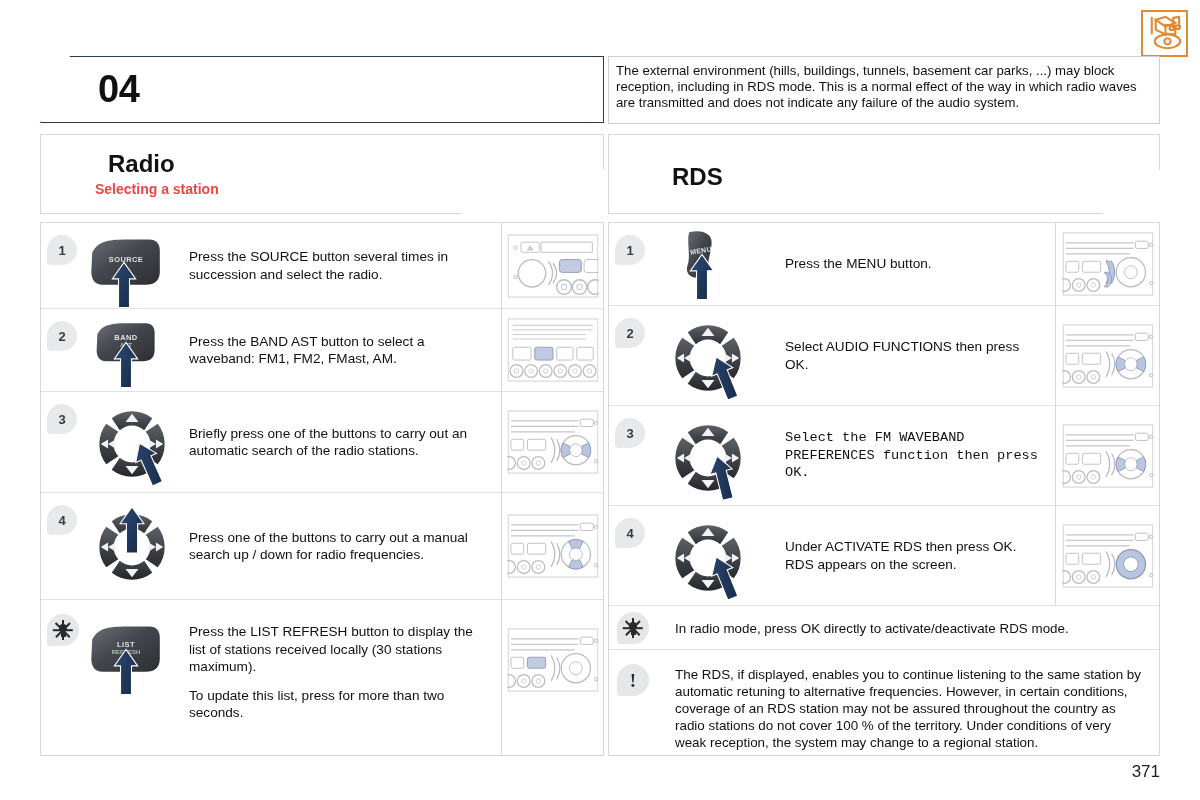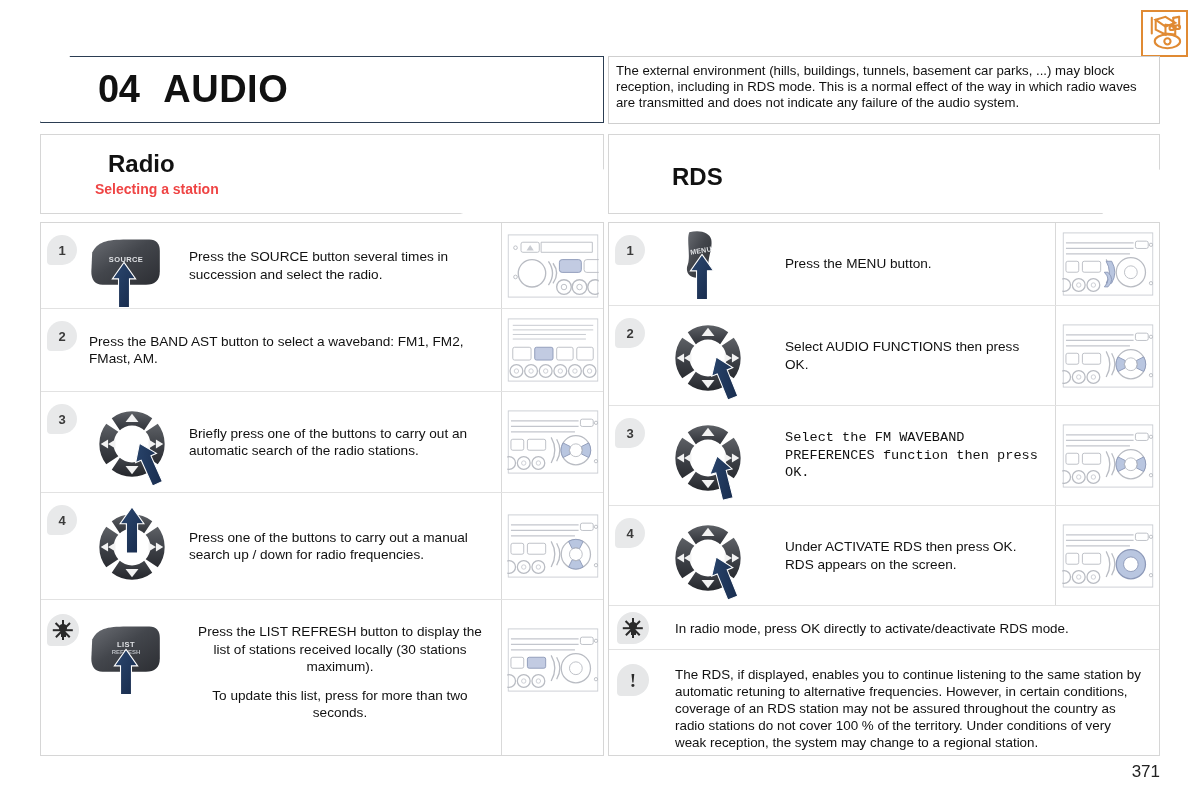--- a/index.html
+++ b/index.html
@@ -384,21 +384,20 @@
       </g>
     </symbol>
   </defs>
 </svg>
 
 <div class="page">
 
   <div class="chapter-banner">
     <div class="chapter-banner-inner">
       <span class="chapter-num">04</span>
-      <span class="chapter-title">AUDIO</span>
     </div>
   </div>
   <div class="chapter-icon">
     <svg width="43" height="43" viewBox="0 0 44 44">
         <use href="#sym-audio-icon"></use>
       </svg>
   </div>
 
   <div class="top-note">
     <p>The external environment (hills, buildings, tunnels, basement car parks, ...) may block reception, including in RDS mode. This is a normal effect of the way in which radio waves are transmitted and does not indicate any failure of the audio system.</p>
@@ -434,20 +433,32 @@
       <div class="col-dev">
         <svg class="dev" width="92" height="64" viewBox="0 0 100 70">
             <use href="#sym-dev-source"></use>
           </svg>
       </div>
     </div>
 
     <div class="step-row" style="height:83px;">
       <div class="col-num">
         <div class="badge">2</div>
+      </div>
+      <div class="col-gfx">
+        <div class="stalk" style="position:absolute; left:8px; top:10px;">
+          <svg width="66" height="48" viewBox="0 0 90 60">
+              <use href="#sym-stalk"></use>
+            </svg>
+          <span style="position:absolute; left:0; top:14px; width:66px; text-align:center; font-size:7.5px; font-weight:bold; color:#dfe1e4; letter-spacing:0.4px;">BAND</span>
+          <span style="position:absolute; left:0; top:23px; width:66px; text-align:center; font-size:6px; font-weight:bold; color:#b9bcc1;">AST</span>
+        </div>
+        <svg style="position:absolute; left:26px; top:32px;" width="30" height="48" viewBox="0 0 40 70">
+            <use href="#sym-arrow-up"></use>
+          </svg>
       </div>
       <div class="col-txt">
         <div class="step-txt">Press the BAND AST button to select a waveband: FM1, FM2, FMast, AM.</div>
       </div>
       <div class="col-dev">
         <svg class="dev" width="92" height="64" viewBox="0 0 100 70">
             <use href="#sym-dev-band"></use>
           </svg>
       </div>
     </div>
@@ -514,21 +525,21 @@
           <svg width="78" height="52" viewBox="0 0 90 60">
               <use href="#sym-stalk"></use>
             </svg>
           <span style="position:absolute; left:0; top:16px; width:78px; text-align:center; font-size:7.5px; font-weight:bold; color:#dfe1e4; letter-spacing:0.4px;">LIST</span>
           <span style="position:absolute; left:0; top:25px; width:78px; text-align:center; font-size:6px; font-weight:bold; color:#b9bcc1;">REFRESH</span>
         </div>
         <svg style="position:absolute; left:26px; top:48px;" width="30" height="48" viewBox="0 0 40 70">
             <use href="#sym-arrow-up"></use>
           </svg>
       </div>
-      <div class="col-txt" style="align-items:flex-start; padding-top:23px;text-align:center;">
+      <div class="col-txt" style="align-items:flex-start; padding-top:23px;">
         <div class="step-txt">
           <div>Press the LIST REFRESH button to display the list of stations received locally (30 stations maximum).</div>
           <div class="para2">To update this list, press for more than two seconds.</div>
         </div>
       </div>
       <div class="col-dev" style="align-items:flex-start; padding-top:28px;">
         <svg class="dev" width="92" height="64" viewBox="0 0 100 70">
             <use href="#sym-dev-list"></use>
           </svg>
       </div>

